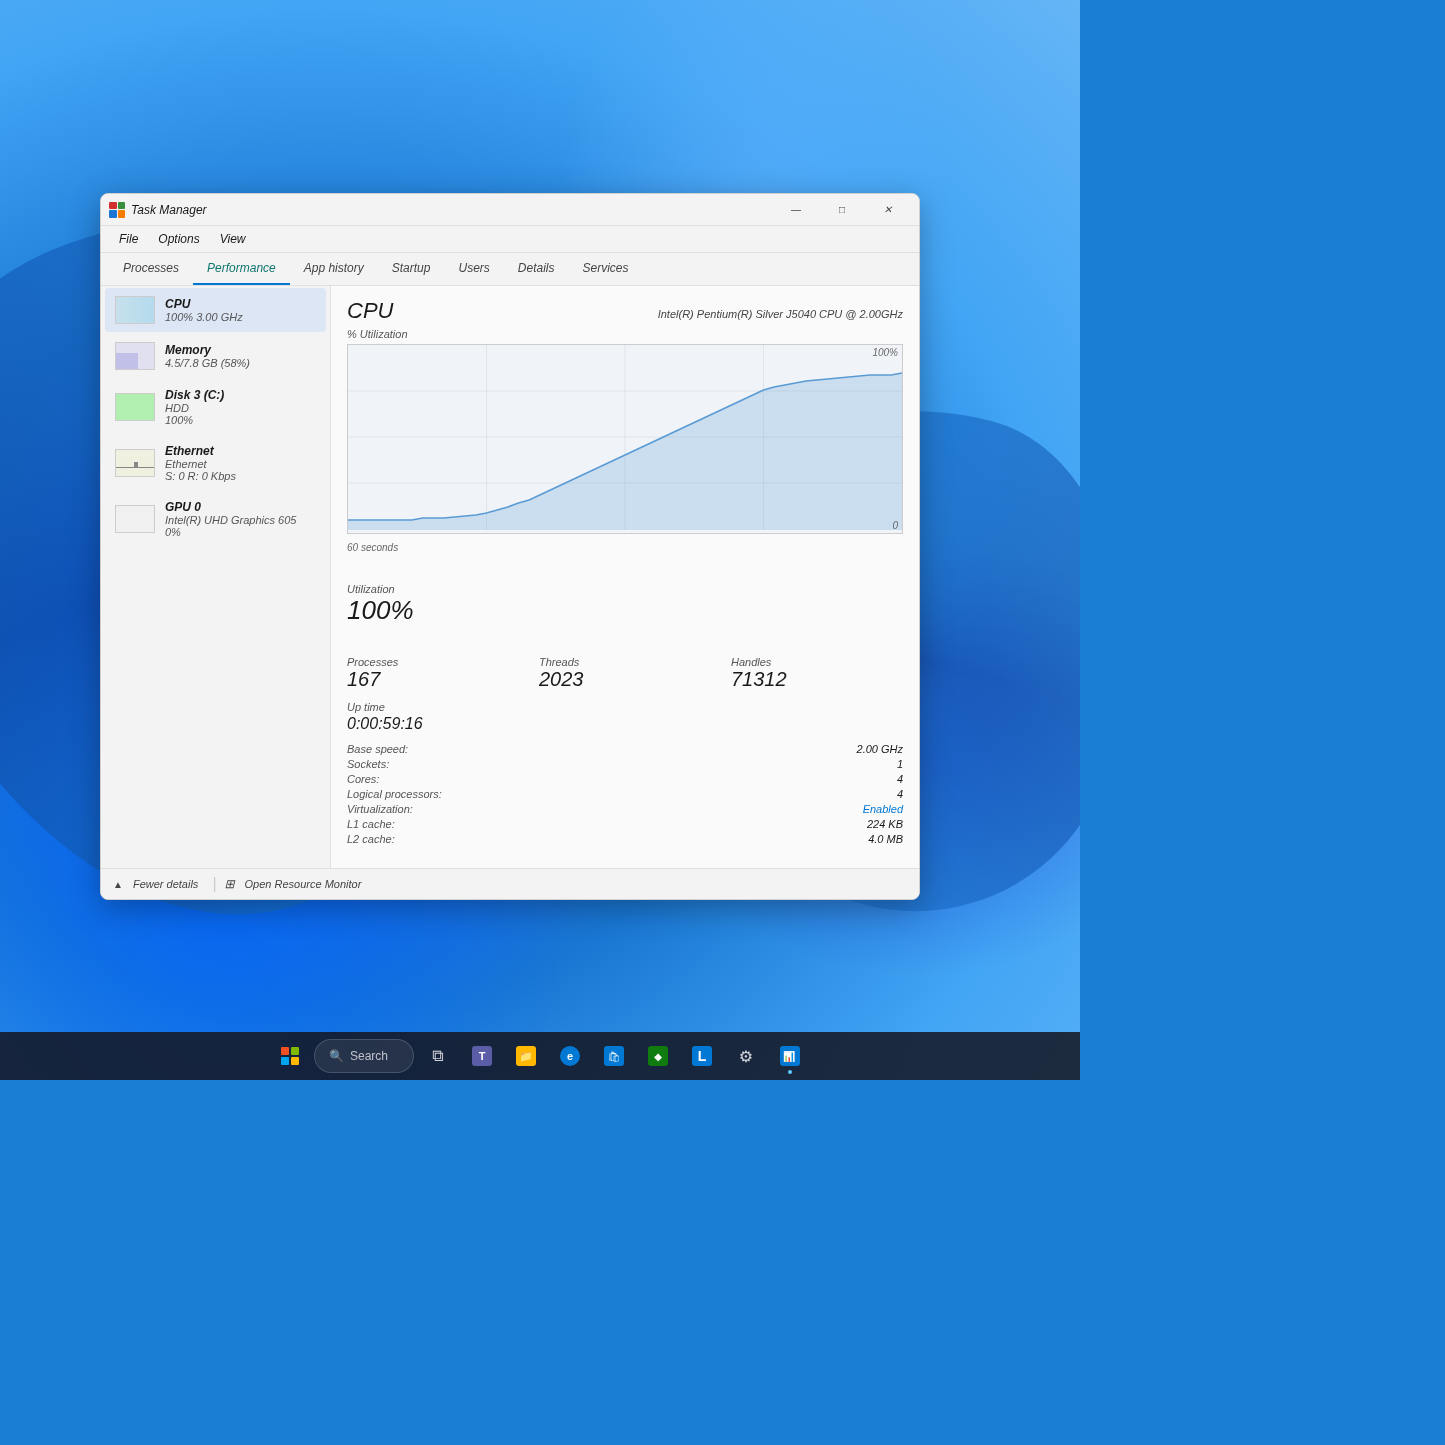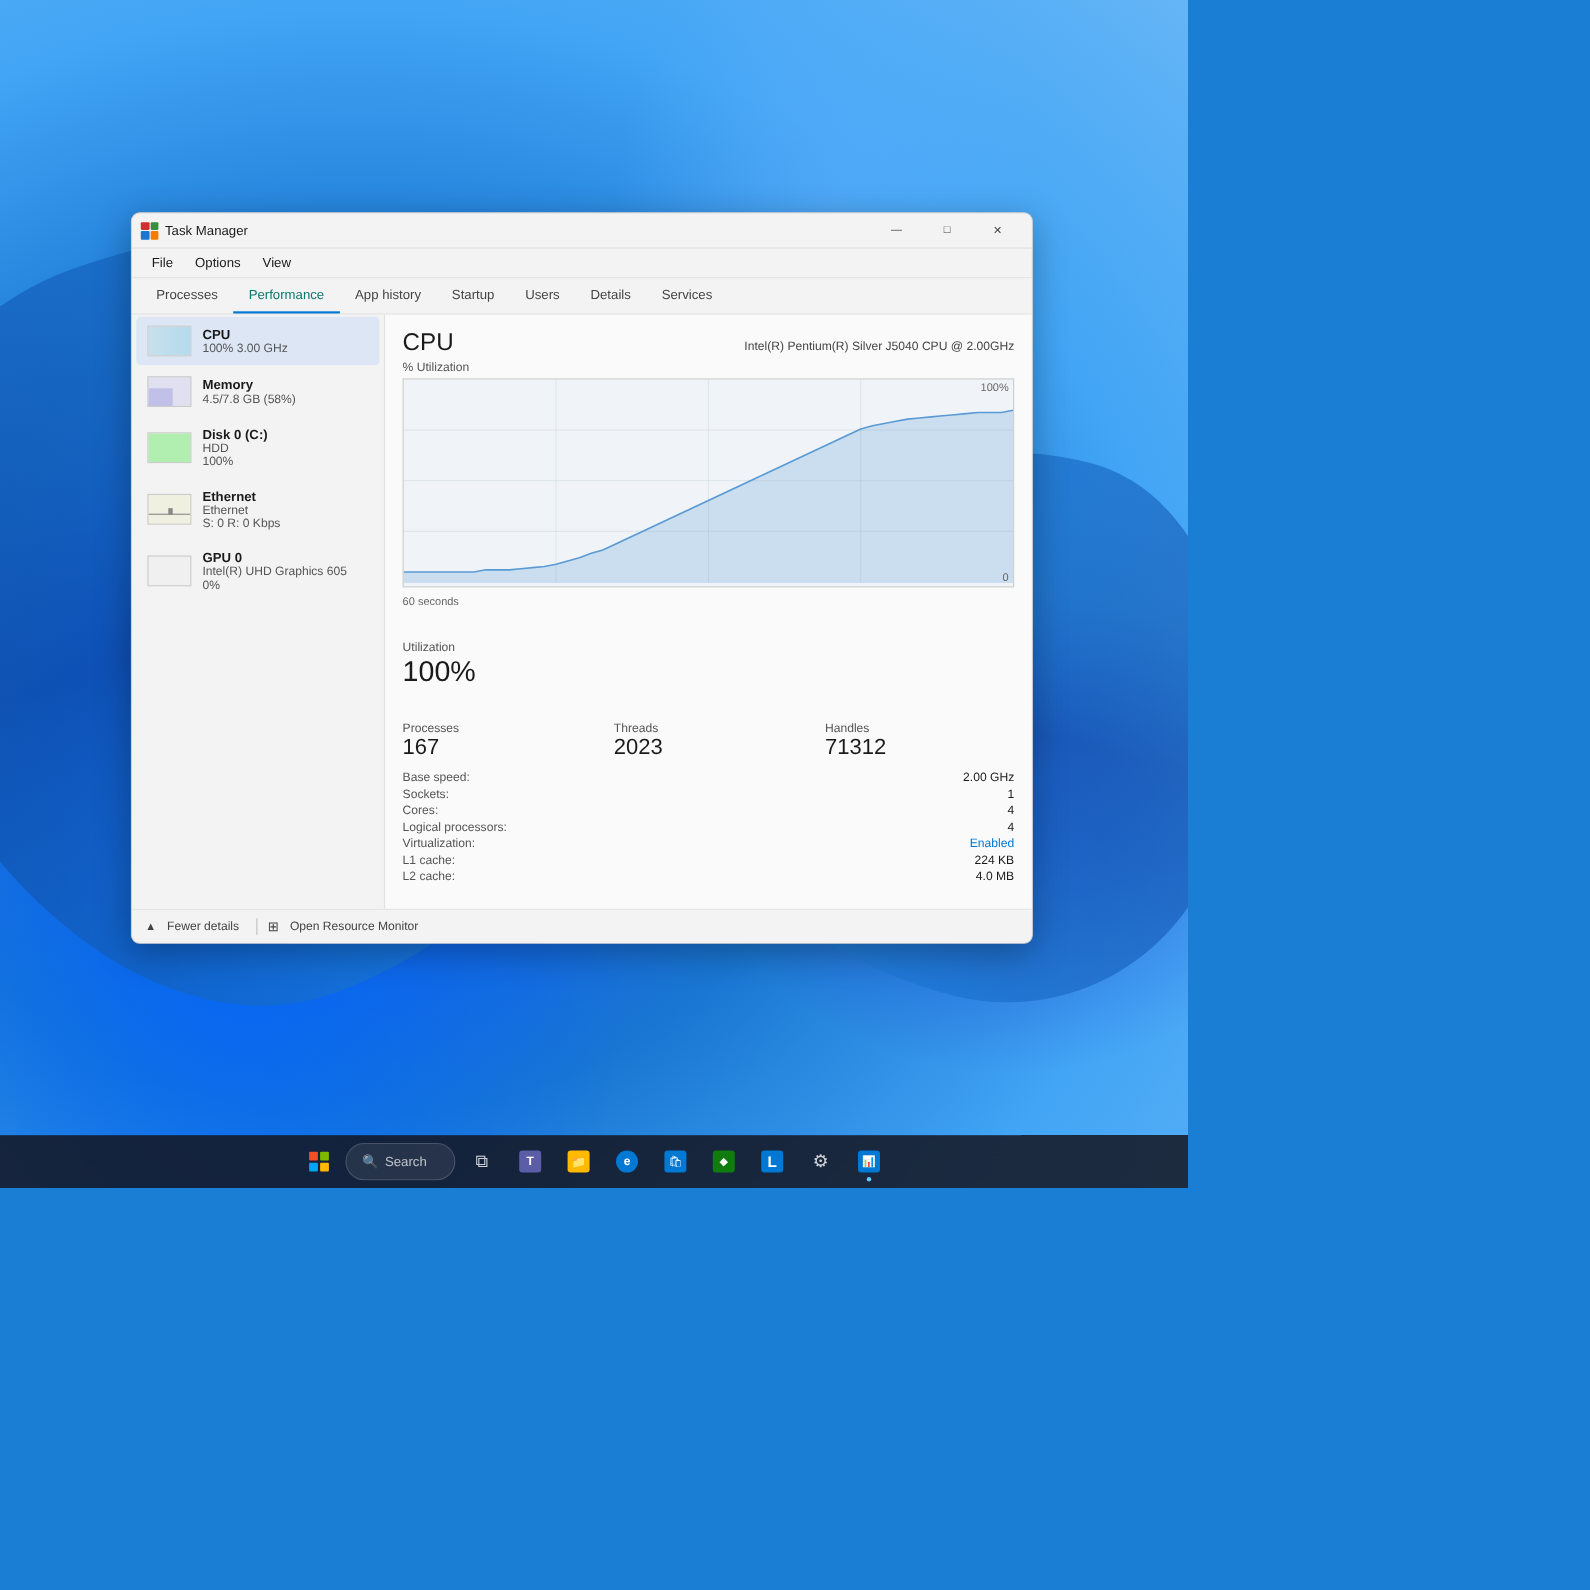--- a/index.html
+++ b/index.html
@@ -126,28 +126,29 @@
     .icon-store { background: #0078d4; }
     .icon-green { background: #107c10; }
     .icon-l { background: #0078d4; color: white; font-weight: bold; font-size: 14px; }
     .icon-gear { background: transparent; color: rgba(255,255,255,0.8); font-size: 16px; }
     .icon-chart { background: #0078d4; }
 
     
     .task-manager {
       position: absolute;
       top: 193px;
-      left: 119px;
+      left: 100px;
       width: 820px;
       background: #f3f3f3;
       border: 1px solid #d0d0d0;
       border-radius: 8px;
       box-shadow: 0 8px 32px rgba(0,0,0,0.3);
       z-index: 50;
       overflow: hidden;
+      font-style: italic;
     }
 
     
     .title-bar {
       background: #f3f3f3;
       height: 32px;
       display: flex;
       align-items: center;
       padding: 0 8px;
       border-bottom: 1px solid #e0e0e0;
@@ -461,21 +462,21 @@
           <div class="sidebar-item-name">Memory</div>
           <div class="sidebar-item-detail">4.5/7.8 GB (58%)</div>
         </div>
       </div>
 
       <div class="sidebar-item">
         <div class="sidebar-thumb thumb-disk">
           <div class="thumb-disk-fill"></div>
         </div>
         <div class="sidebar-item-info">
-          <div class="sidebar-item-name">Disk 0 (C:)</div>
+          <div class="sidebar-item-name">Disk 3 (C:)</div>
           <div class="sidebar-item-detail">HDD</div>
           <div class="sidebar-item-detail">100%</div>
         </div>
       </div>
 
       <div class="sidebar-item">
         <div class="sidebar-thumb thumb-eth">
           <div class="thumb-eth-line"></div>
           <div class="thumb-eth-spike"></div>
         </div>
@@ -542,20 +543,24 @@
         <div class="stat-group">
           <div class="stat-label">Threads</div>
           <div class="stat-value">2023</div>
         </div>
         <div class="stat-group">
           <div class="stat-label">Handles</div>
           <div class="stat-value">71312</div>
         </div>
       </div>
 
+      <div style="margin-top:6px; margin-bottom:10px;">
+        <div class="uptime-label">Up time</div>
+        <div class="uptime-value">0:00:59:16</div>
+      </div>
 
       <div class="stats-detail-row">
         <div class="detail-col">
           <div class="detail-item">
             <span class="detail-key">Base speed:</span>
             <span class="detail-val">2.00 GHz</span>
           </div>
           <div class="detail-item">
             <span class="detail-key">Sockets:</span>
             <span class="detail-val">1</span>

